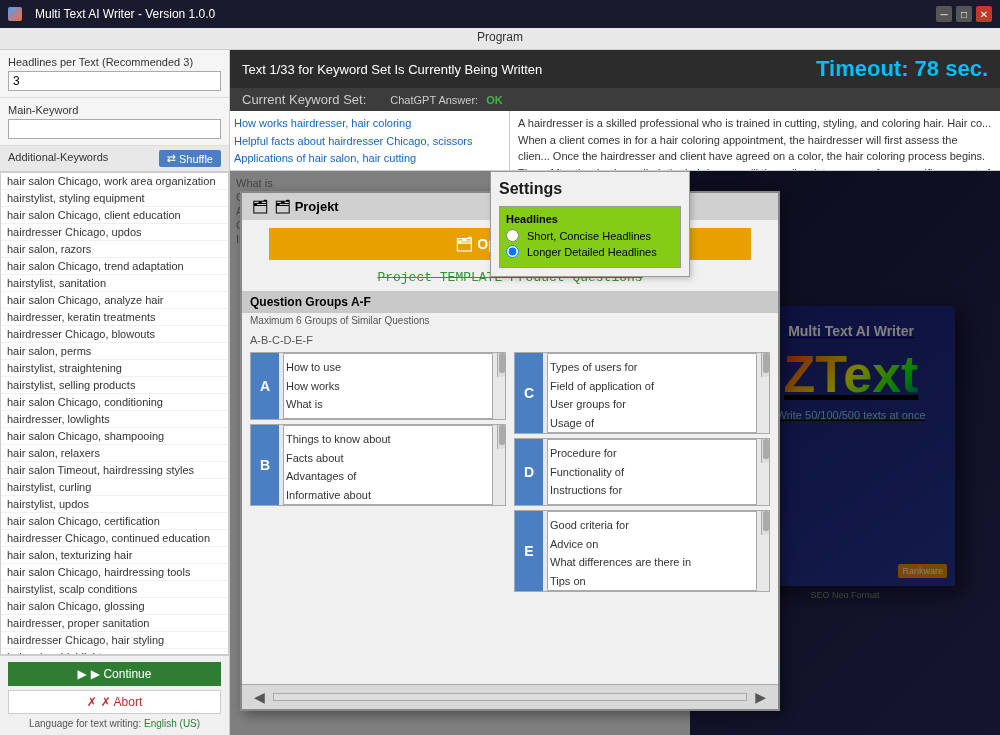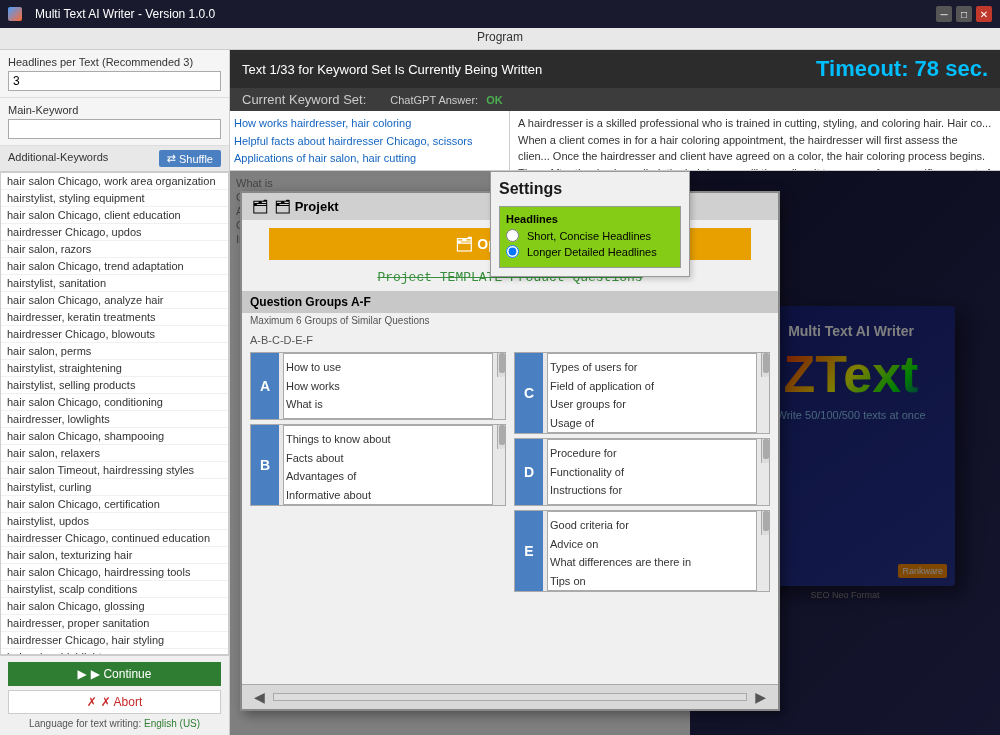--- a/index.html
+++ b/index.html
@@ -588,22 +588,22 @@
         <div class="keyword-item">hairdresser Chicago, blowouts</div>
         <div class="keyword-item">hair salon, perms</div>
         <div class="keyword-item">hairstylist, straightening</div>
         <div class="keyword-item">hairstylist, selling products</div>
         <div class="keyword-item">hair salon Chicago, conditioning</div>
         <div class="keyword-item">hairdresser, lowlights</div>
         <div class="keyword-item">hair salon Chicago, shampooing</div>
         <div class="keyword-item">hair salon, relaxers</div>
         <div class="keyword-item">hair salon Timeout, hairdressing styles</div>
         <div class="keyword-item">hairstylist, curling</div>
+        <div class="keyword-item">hairstylist, updos</div>
         <div class="keyword-item">hair salon Chicago, certification</div>
-        <div class="keyword-item">hairstylist, updos</div>
         <div class="keyword-item">hairdresser Chicago, continued education</div>
         <div class="keyword-item">hair salon, texturizing hair</div>
         <div class="keyword-item">hair salon Chicago, hairdressing tools</div>
         <div class="keyword-item">hairstylist, scalp conditions</div>
         <div class="keyword-item">hair salon Chicago, glossing</div>
         <div class="keyword-item">hairdresser, proper sanitation</div>
         <div class="keyword-item">hairdresser Chicago, hair styling</div>
         <div class="keyword-item">hair salon, highlights</div>
       </div>
     <div class="sidebar-bottom">
@@ -788,21 +788,21 @@
               <input type="radio" name="headlines" checked="" style="">
               <span>Longer Detailed Headlines</span>
             </div>
           </div>
         </div>
       </div>
 
       <div class="product-area" style="top:0;bottom:0;">
         <div style="text-align:center; padding:20px; position:relative;">
 
-          <div style="width:220px; height:280px; background:linear-gradient(145deg,#1a237e,#283593); border-radius:4px; box-shadow: 8px 8px 20px rgba(0,0,0,0.5), -2px 0 0 #0d1257; position:relative; margin:0 auto; border-left: 12px solid #0d1257;">
+          <div style="width:220px; height:280px; background:linear-gradient(145deg,#1a237e,#283593); border-radius:4px; box-shadow: 8px 8px 20px rgba(0,0,0,0.5), -2px 0 0 #0d1257; position:relative; margin:0 auto; border-left: 12px solid #0d1257; text-decoration: underline;">
             <div style="padding:16px 12px; color:#fff;">
               <div style="font-size:14px; font-weight:bold; line-height:1.3; margin-bottom:8px;">Multi Text AI Writer</div>
               <div style="font-size:52px; font-weight:900; line-height:1; background:linear-gradient(135deg,#ff0000,#ff7700,#ffff00,#00ff00,#0000ff); -webkit-background-clip:text; -webkit-text-fill-color:transparent; font-family:Arial,sans-serif; text-shadow:none; filter:none;">ZText</div>
               <div style="font-size:11px; color:#90caf9; margin-top:8px; line-height:1.4;">Write 50/100/500 texts at once</div>
             </div>
             <div style="position:absolute; bottom:8px; right:8px; background:#ff8f00; color:#fff; font-size:9px; padding:2px 4px; border-radius:2px;">Rankware</div>
           </div>
           <div style="font-size:9px; color:#aaa; margin-top:4px;">SEO Neo Format</div>
         </div>
       </div>

